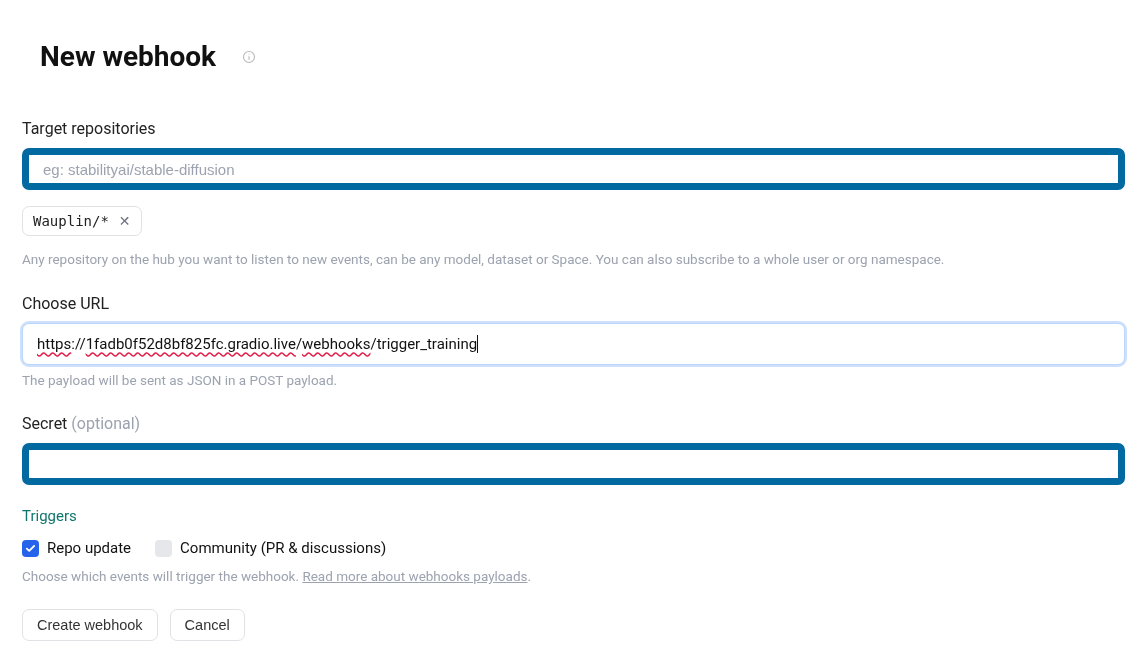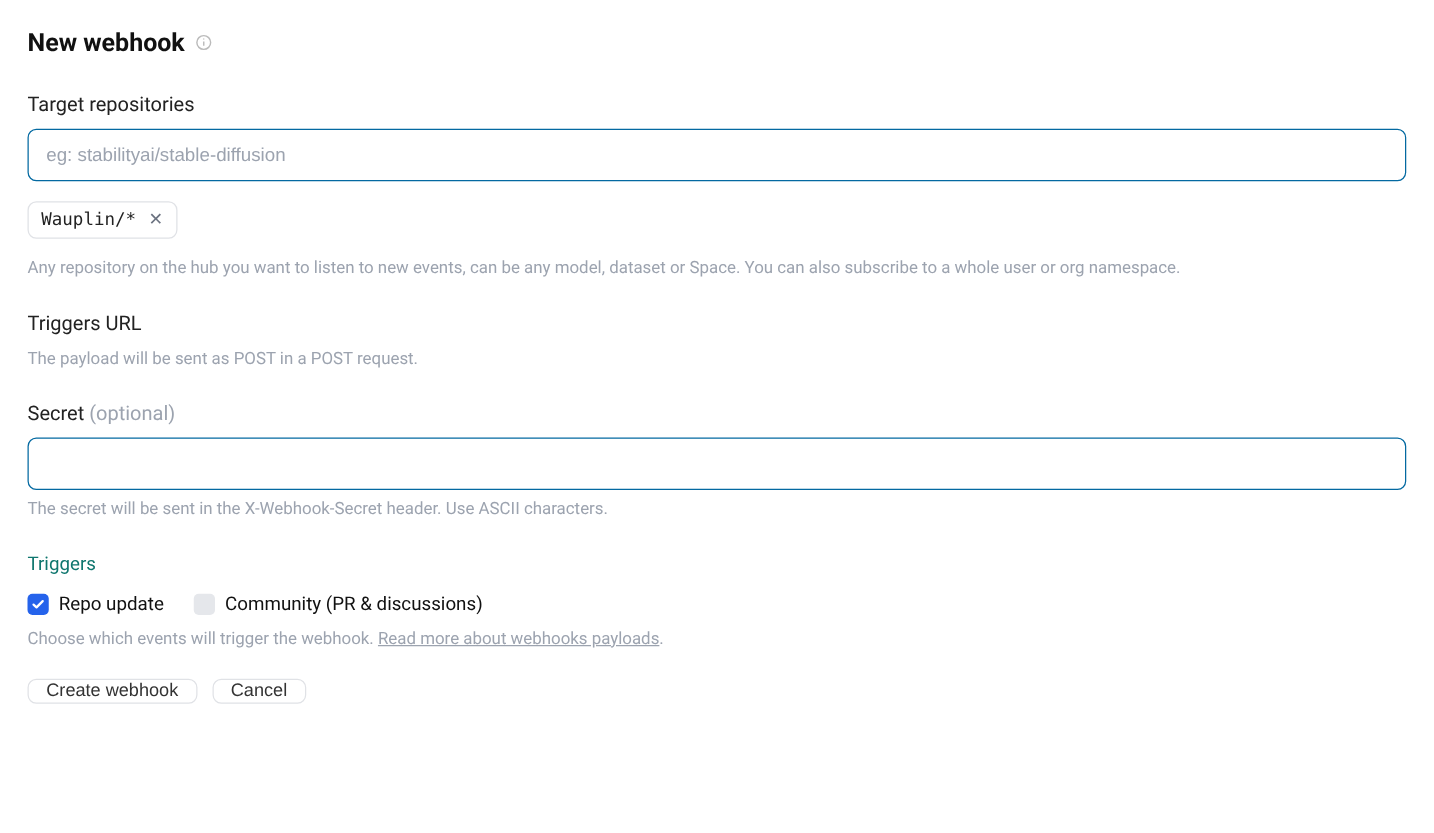--- a/index.html
+++ b/index.html
@@ -12,44 +12,44 @@
     background: #fff;
     width: 1147px;
   }
   .heading {
     display: flex;
     align-items: center;
     gap: 8px;
     margin-bottom: 28px;
   }
   .heading h1 {
-    font-size: 20px;
+    font-size: 28px;
     font-weight: 700;
-    margin: 0;
+    margin: 18px;
     color: #111;
   }
   .info-icon {
     width: 14px;
     height: 14px;
     color: #bbb;
     display: inline-flex;
   }
   .form-group { margin-bottom: 6px; }
   .label {
     display: block;
     font-size: 16px;
     color: #222;
     margin-bottom: 10px;
   }
   .label .optional { color: #9ca3af; }
   .text-input {
     width: 100%;
     height: 42px;
     padding: 0 14px;
-    border: 1px solid #0369a1;
+    border: 7px solid #0369a1;
     border-radius: 7px;
     font-size: 15px;
     color: #111;
     outline: none;
     background: #fff;
   }
   .text-input::placeholder { color: #9ca3af; }
   .chips-row {
     display: flex;
     gap: 8px;
@@ -143,21 +143,21 @@
   .checkbox.unchecked {
     background: #e5e7eb;
   }
   .checkbox svg { display: block; }
   .button-row {
     display: flex;
     gap: 12px;
     margin-top: 22px;
   }
   .btn {
-    height: 20px;
+    height: 32px;
     padding: 0 14px;
     border: 1px solid #e0e2e6;
     border-radius: 7px;
     background: #fff;
     font-size: 14.5px;
     color: #333;
     cursor: pointer;
     display: inline-flex;
     align-items: center;
   }
@@ -193,30 +193,40 @@
   <div class="chips-row">
     <span class="chip">
       <span class="chip-text">Wauplin/*</span>
       <span class="remove">✕</span>
     </span>
   </div>
   <div class="help-text">Any repository on the hub you want to listen to new events, can be any model, dataset or Space. You can also subscribe to a whole user or org namespace.</div>
 </div>
 
 <div class="form-group">
-  <label class="label">Triggers URL</label>
-  <div class="help-text">The payload will be sent as POST in a POST request.</div>
+  <label class="label">Choose URL</label>
+  <div class="url-input-shell">
+    <span class="url-value">
+      <span class="seg">https</span>
+      <span class="plain">://</span>
+      <span class="seg">1fadb0f52d8bf825fc.gradio.live</span>
+      <span class="plain">/</span>
+      <span class="seg">webhooks</span>
+      <span class="plain">/trigger_training</span>
+      <span class="cursor"></span>
+    </span>
+  </div>
+  <div class="help-text">The payload will be sent as JSON in a POST payload.</div>
 </div>
 
 <div class="form-group">
   <label class="label">
     <span>Secret </span><span class="optional">(optional)</span>
   </label>
   <input type="text" class="text-input" value="" style="">
-  <div class="help-text">The secret will be sent in the X-Webhook-Secret header. Use ASCII characters.</div>
 </div>
 
 <div class="triggers-label">Triggers</div>
 <div class="checkbox-row">
   <label class="checkbox-item">
     <span class="checkbox checked">
       <svg width="11" height="11" viewBox="0 0 12 12">
           <path d="M2 6.2 L4.6 8.6 L10 3.2" stroke="#fff" stroke-width="2" fill="none" stroke-linecap="round" stroke-linejoin="round"></path>
         </svg>
     </span>

